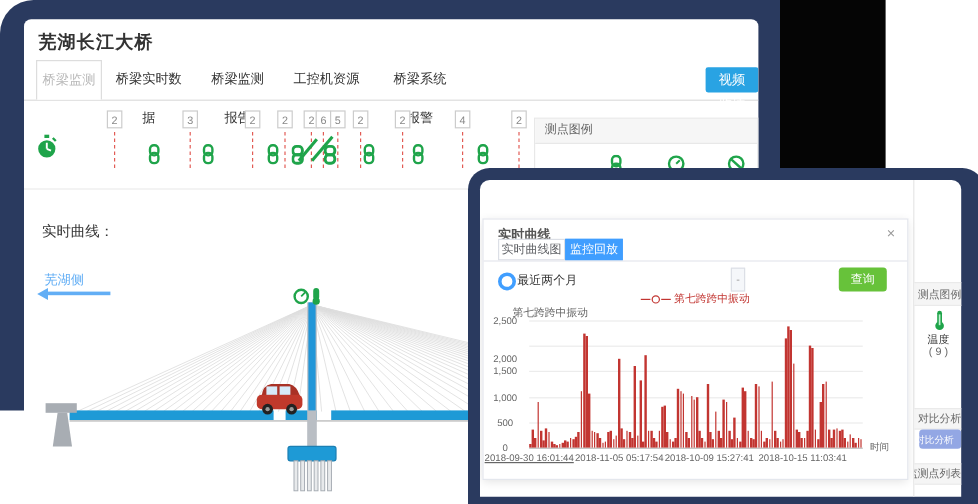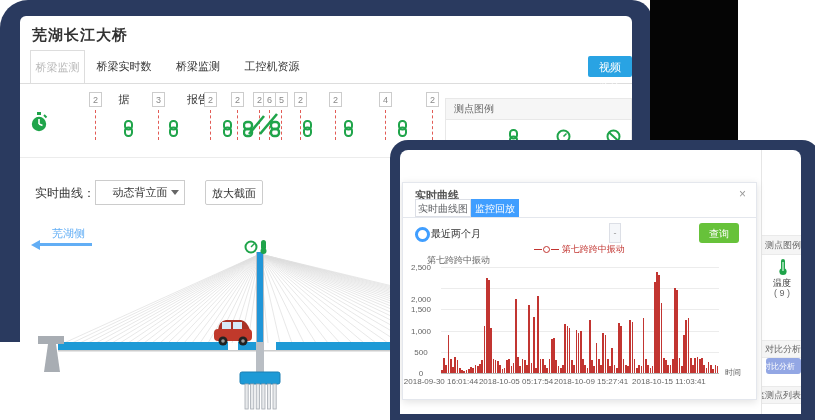--- a/index.html
+++ b/index.html
@@ -1,20 +1,20 @@
 <!DOCTYPE html>
 <html><head>
 <meta charset="utf-8">
 <style>
   html,body{margin:0;padding:0;background:#fff;}
   #stage{position:relative;width:815px;height:420px;overflow:hidden;background:#fff;
          font-family:"Liberation Sans","DejaVu Sans",sans-serif;}
   .abs{position:absolute;}
   
-  #back-frame{left:0;top:0;width:652px;height:342px;background:#2a3a5f;border-radius:28px 20px 0 0;}
+  #back-frame{left:0;top:0;width:652px;height:342px;background:#2a3a5f;border-radius:28px 20px 0 0;padding-left:40px;}
   #back-inner{left:20px;top:16px;width:612px;height:398px;background:#fff;border-radius:6px;overflow:hidden;}
   #black-patch{left:650px;top:0;width:88px;height:150px;background:#050505;}
   .page-title{font-size:15px;font-weight:bold;color:#333;letter-spacing:1px;}
   #back-tabbar{left:0;top:34px;width:612px;height:33px;border-bottom:1px solid #ddd;}
   .btab{position:absolute;top:0;height:33px;line-height:33px;text-align:center;font-size:11px;color:#333;cursor:pointer;}
   .btab.active{background:#fff;border:1px solid #ddd;border-bottom:none;color:#b9b9b9;box-sizing:border-box;}
   .btn-video{background:#29a3e3;color:#fff;font-size:11px;border:none;border-radius:2px;
              width:44px;height:21px;line-height:21px;text-align:center;}
   .numbox{position:absolute;top:76px;width:13px;height:15px;border:1px solid #ccc;background:#fff;
           font-size:9px;color:#888;text-align:center;line-height:15px;box-sizing:border-box;}
@@ -81,20 +81,21 @@
   <div id="back-frame" class="abs">
     <div id="back-inner" class="abs">
 
       <div class="abs page-title" style="left:12px;top:10px;">芜湖长江大桥</div>
 
       <div id="back-tabbar" class="abs">
           <div class="btab active" style="left: 10px; width: 55px;">桥梁监测</div>
           <div class="btab" style="left: 76px; width: 56px;">桥梁实时数据</div>
           <div class="btab" style="left: 151px; width: 54px;">桥梁监测报告</div>
           <div class="btab" style="left: 221px; width: 62px;">工控机资源监测</div>
+          <div class="btab" style="left: 303px; width: 54px;">桥梁系统报警</div>
         </div>
 
       <button class="abs btn-video" style="left:568px;top:40px;">视频监控</button>
 
       <div id="sensor-strip" class="abs" style="left:0;top:0;width:612px;height:130px;">
           <div class="numbox" style="left: 69px;">2</div>
           <div class="rdash" style="left: 75px;"></div>
           <div class="numbox" style="left: 132px;">3</div>
           <div class="rdash" style="left: 138px;"></div>
           <div class="numbox" style="left: 184px;">2</div>
@@ -178,27 +179,22 @@
             <div class="sicon" style="left: 160px; top: 30px;"><svg width="15" height="15" viewBox="0 0 15 15">
                 <circle cx="7.5" cy="7.5" r="6" fill="none" stroke="#1fa44a" stroke-width="2"></circle>
                 <line x1="3.4" y1="3.8" x2="11.6" y2="11.2" stroke="#1fa44a" stroke-width="2"></line>
               </svg></div>
           </div>
       </div>
 
       <div class="abs hr-line"></div>
 
       <div class="abs ctl-label" style="left:15px;top:169px;">实时曲线：</div>
-      <div class="abs select-box">
-        <span>动态背立面</span>
-        <span class="select-caret"></span>
-      </div>
-      <button class="abs btn-plain">放大截面</button>
-
-      <div class="abs side-label" style="left:32px;top:210px;">芜湖侧</div>
+
+      <div class="abs side-label" style="left:17px;top:210px;">芜湖侧</div>
       <div class="abs side-arrow"></div>
 
       <div class="abs" style="left:0;top:222px;width:612px;height:176px;">
         <svg id="bridge-svg" width="612" height="176" viewBox="0 0 612 176">
             <line x1="240" y1="16" x2="44" y2="105" stroke="#dedede" stroke-width="0.7"></line>
             <line x1="240" y1="16" x2="52" y2="105" stroke="#dedede" stroke-width="0.7"></line>
             <line x1="240" y1="16" x2="60" y2="105" stroke="#dedede" stroke-width="0.7"></line>
             <line x1="240" y1="16" x2="68" y2="105" stroke="#dedede" stroke-width="0.7"></line>
             <line x1="240" y1="16" x2="76" y2="105" stroke="#dedede" stroke-width="0.7"></line>
             <line x1="240" y1="16" x2="84" y2="105" stroke="#dedede" stroke-width="0.7"></line>
@@ -458,22 +454,22 @@
             <div class="bar" style="left: 255.581px; height: 16.112px; background: rgb(194, 53, 49);"></div>
             <div class="bar" style="left: 257.823px; height: 13.992px; background: rgb(194, 53, 49);"></div>
             <div class="bar" style="left: 260.065px; height: 14.84px; background: rgb(194, 53, 49);"></div>
             <div class="bar" style="left: 262.306px; height: 7.632px; background: rgb(194, 53, 49);"></div>
             <div class="bar" style="left: 264.548px; height: 5.088px; background: rgb(194, 53, 49);"></div>
             <div class="bar" style="left: 266.79px; height: 11.024px; background: rgb(194, 53, 49);"></div>
             <div class="bar" style="left: 269.032px; height: 7.632px; background: rgb(194, 53, 49);"></div>
             <div class="bar" style="left: 271.274px; height: 3.816px; background: rgb(194, 53, 49);"></div>
             <div class="bar" style="left: 273.516px; height: 8.48px; background: rgb(194, 53, 49);"></div>
             <div class="bar" style="left: 275.758px; height: 6.784px; background: rgb(194, 53, 49);"></div>
-            <div class="xlab" style="left: 0px;">2018-09-30 16:01:44</div>
-            <div class="xlab" style="left: 75.06px;">2018-10-05 05:17:54</div>
+            <div class="xlab" style="left: 0px; text-decoration: underline;">2018-09-30 16:01:44</div>
+            <div class="xlab" style="left: 75.06px;">2018-11-05 05:17:54</div>
             <div class="xlab" style="left: 150.12px; text-align: right;">2018-10-09 15:27:41</div>
             <div class="xlab" style="left: 227.96px;">2018-10-15 11:03:41</div>
           </div>
         <div class="abs xunit">时间</div>
       </div>
 
     </div>
   </div>
 </div>
 

